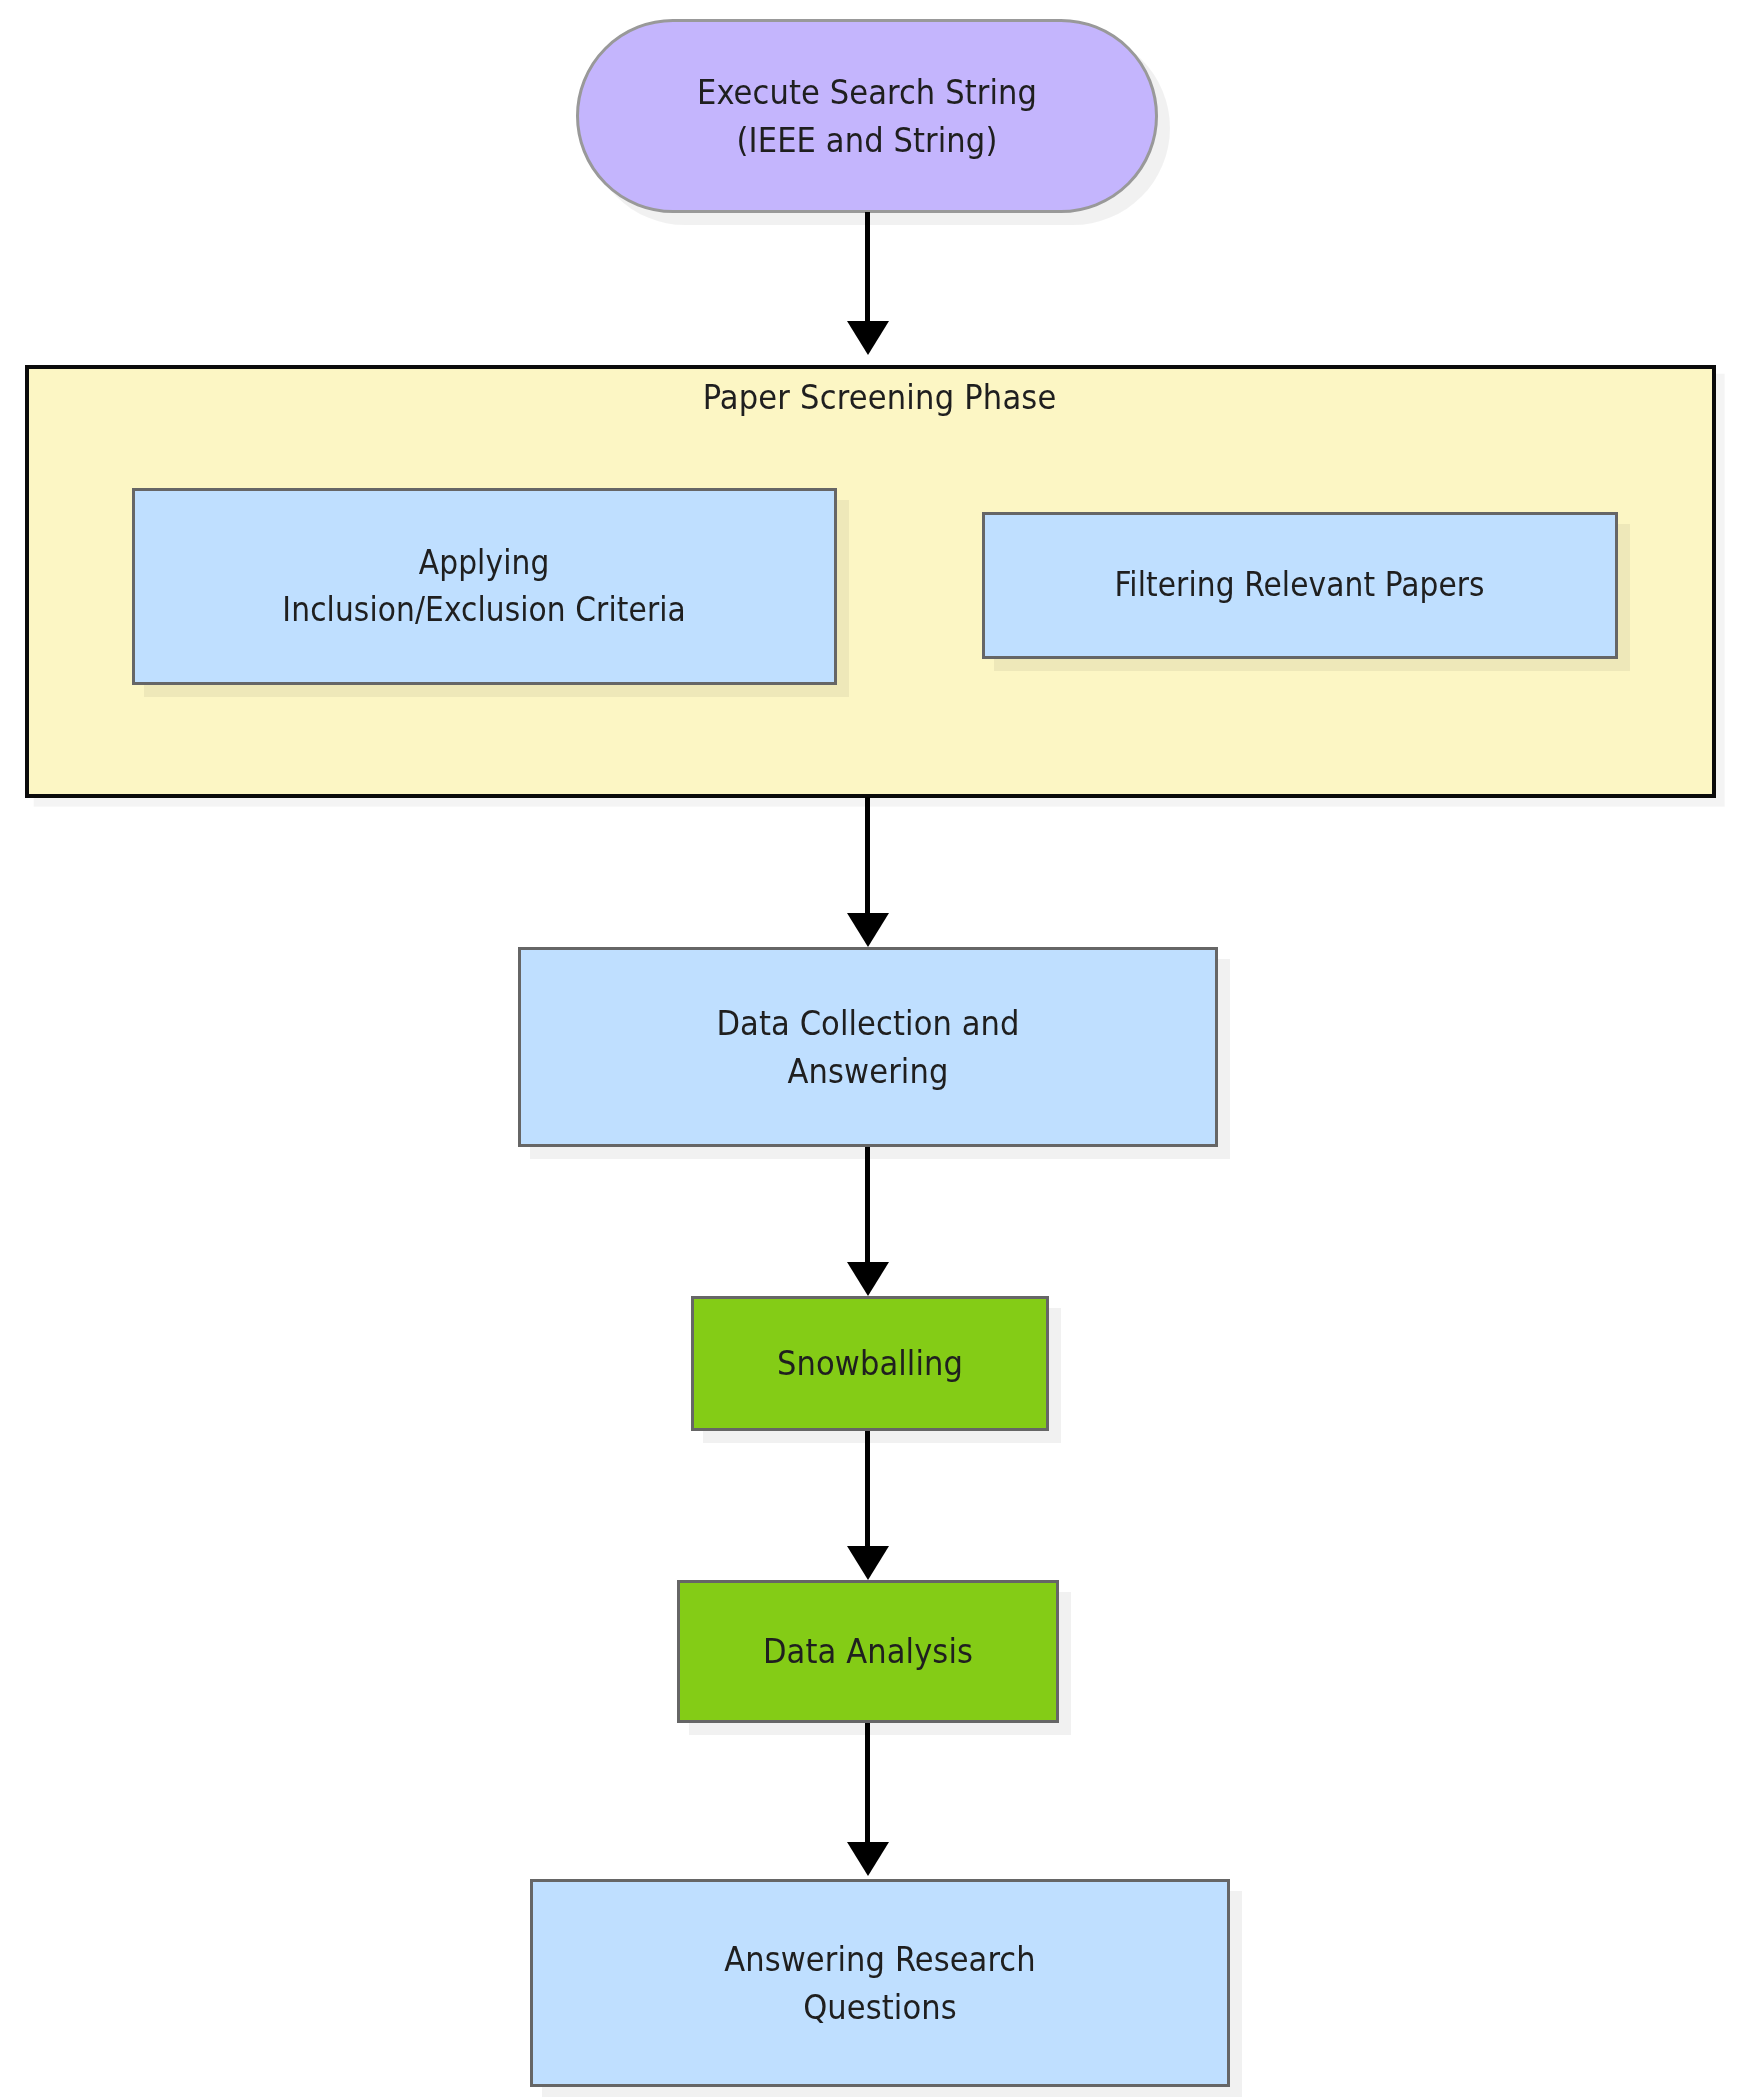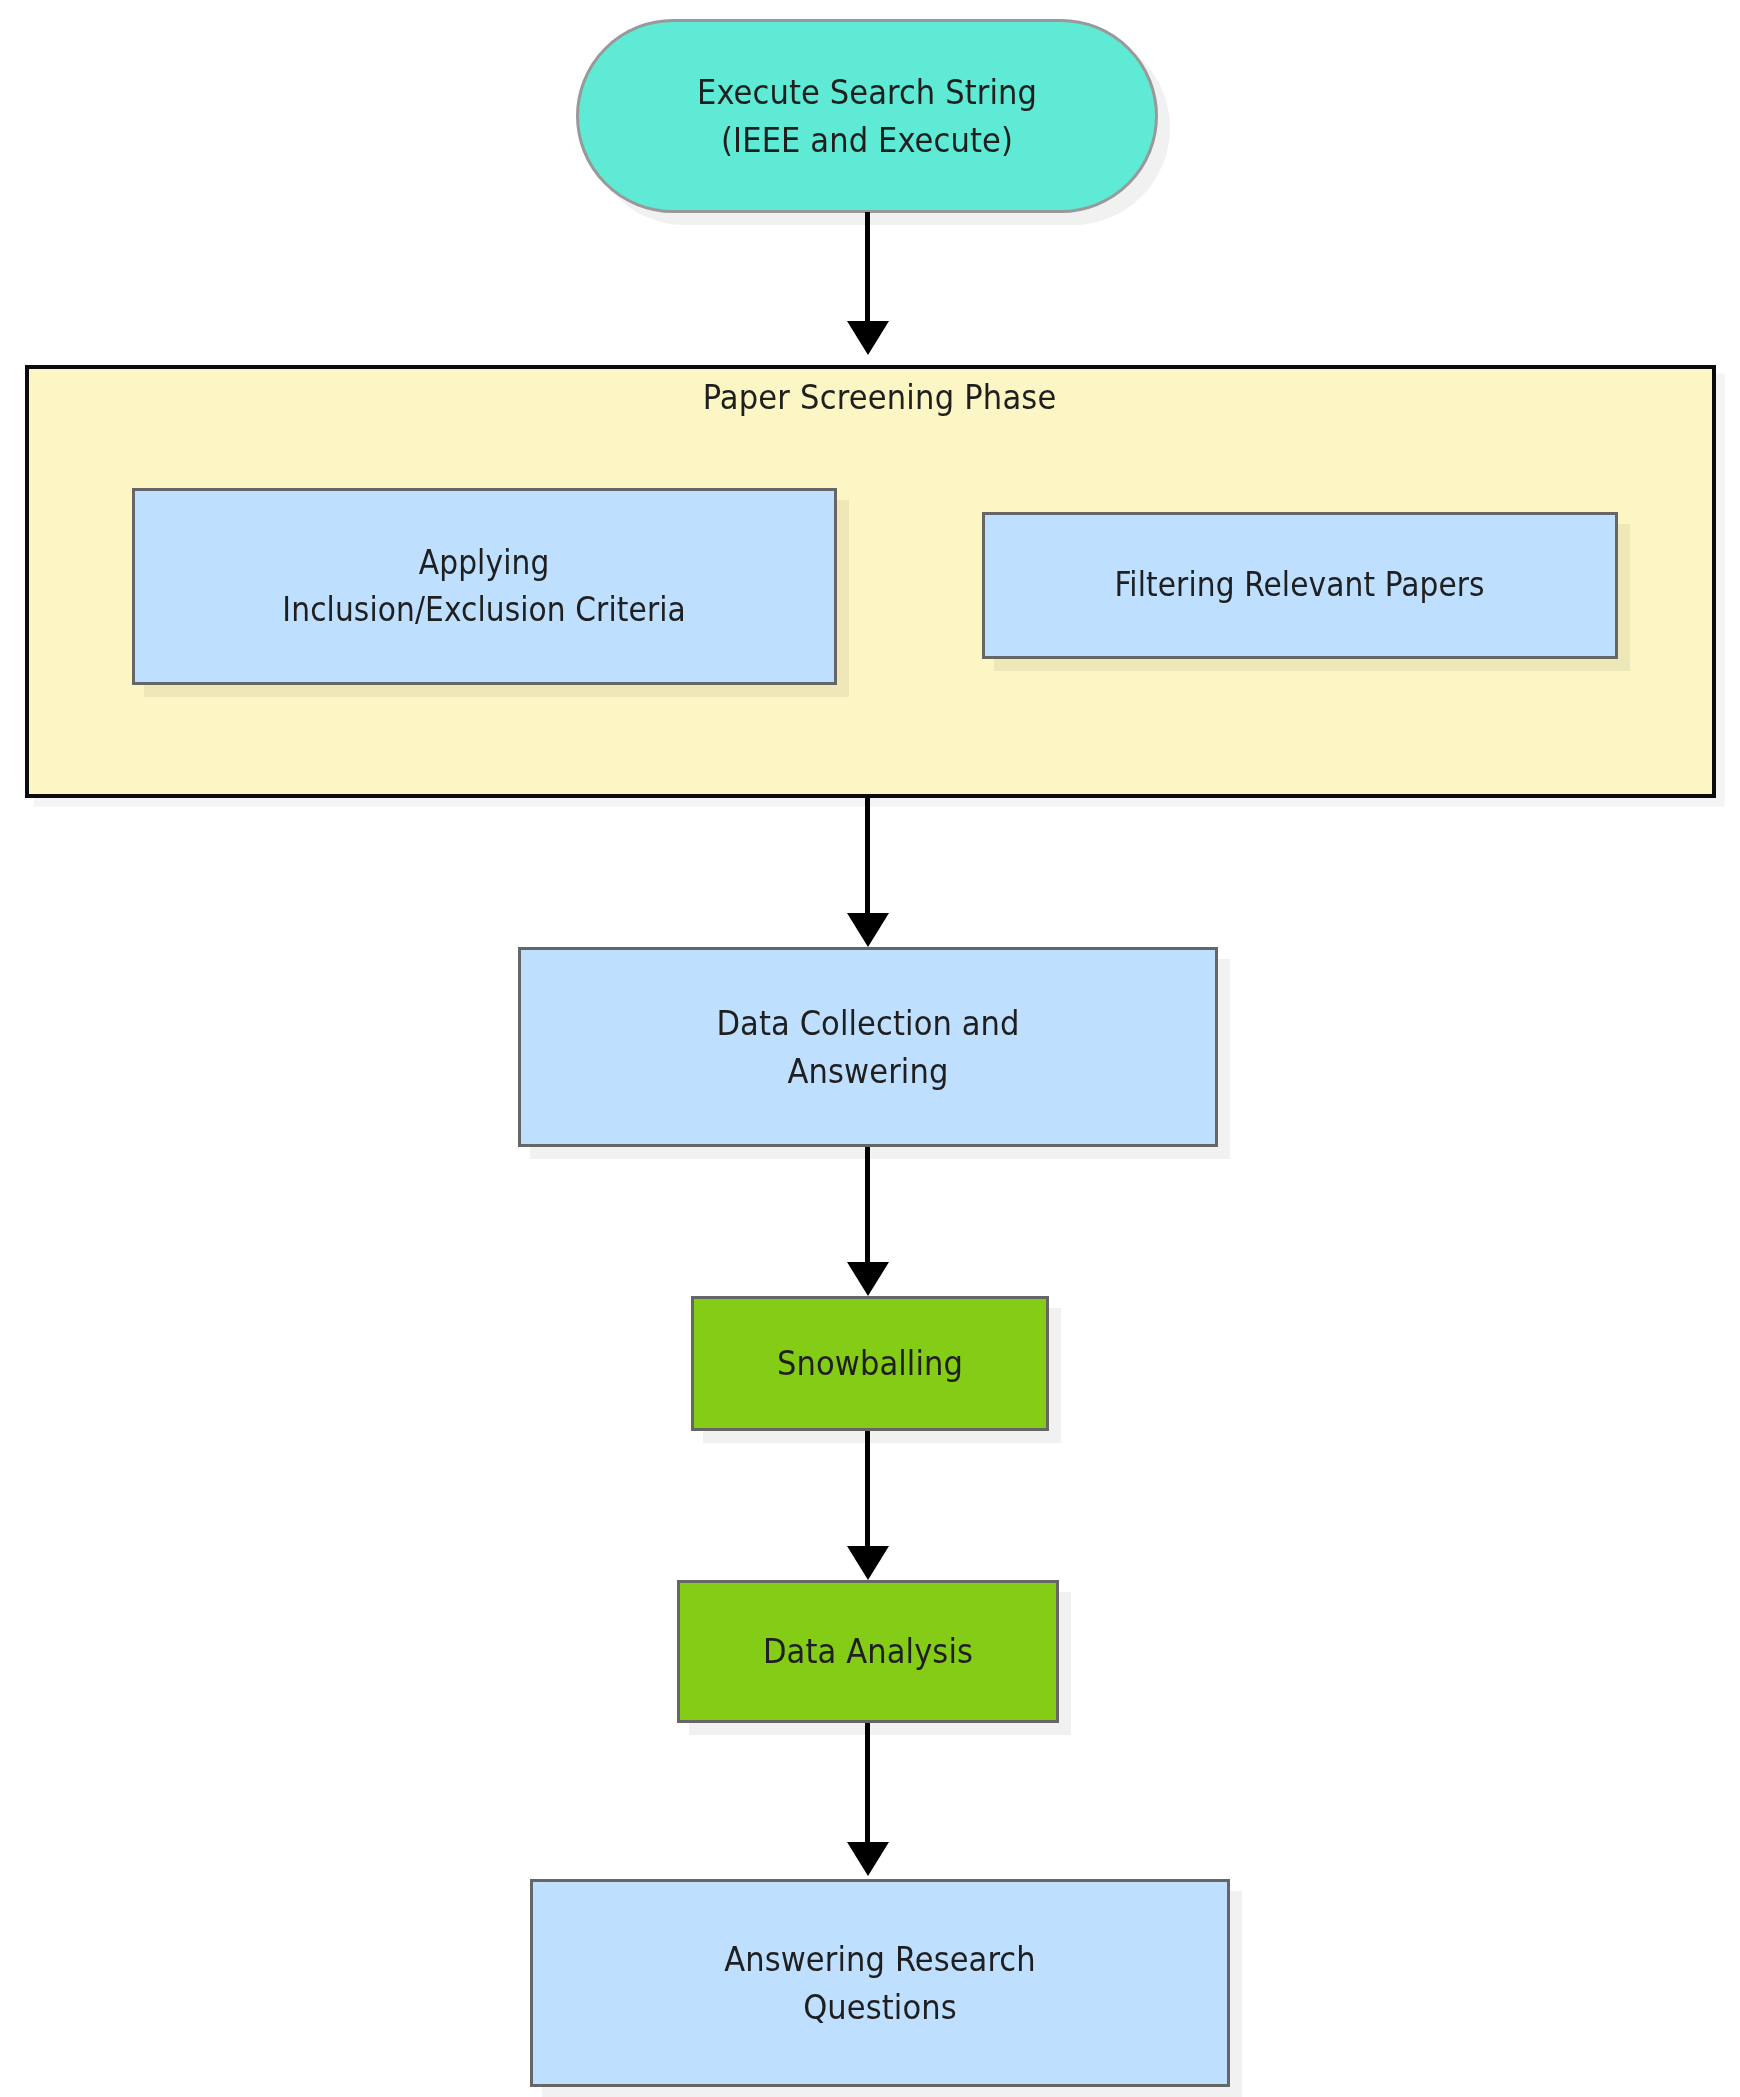--- a/index.html
+++ b/index.html
@@ -29,21 +29,21 @@
     color: #1f1f1f;
     border: 3.3px solid #666666;
     box-shadow: 12px 12px 0 0 rgba(0,0,0,0.055);
     line-height: 1.42;
     letter-spacing: 0.1px;
   }
   .node .label { display: block; }
 
   .fill-blue  { background: #bfdfff; }
   .fill-green { background: #84cc16; }
-  .fill-pink  { background: #5eead4; }
+  .fill-pink  { background: #c4b5fd; }
 
   .stadium {
     border-radius: 98px;
     border: 3.3px solid #999999;
   }
 
   
   .cluster {
     position: absolute;
     box-sizing: border-box;
@@ -83,21 +83,21 @@
   .fs-62 { font-size: 34px; }
 </style>
 </head>
 <body>
 
 <div id="canvas">
 
   <div class="node stadium fill-pink fs-62" style="left:576px; top:19px; width:582px; height:194px;">
     <span class="label">
       <span>Execute Search String</span><br>
-      <span>(IEEE and Execute)</span>
+      <span>(IEEE and String)</span>
     </span>
   </div>
 
   <div class="edge-line" style="left:865px; top:212px; height:109px;"></div>
   <div class="edge-head" style="left:847px; top:321px;"></div>
 
   <div class="cluster" style="left:24.6px; top:365px; width:1691px; height:433px;">
 
     <div class="cluster-title">Paper Screening Phase</div>
 

